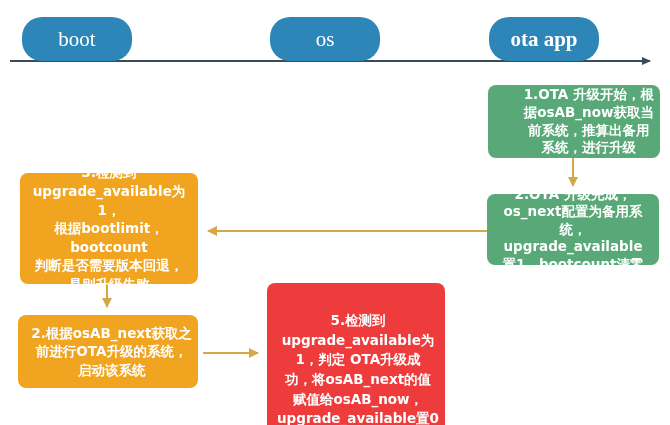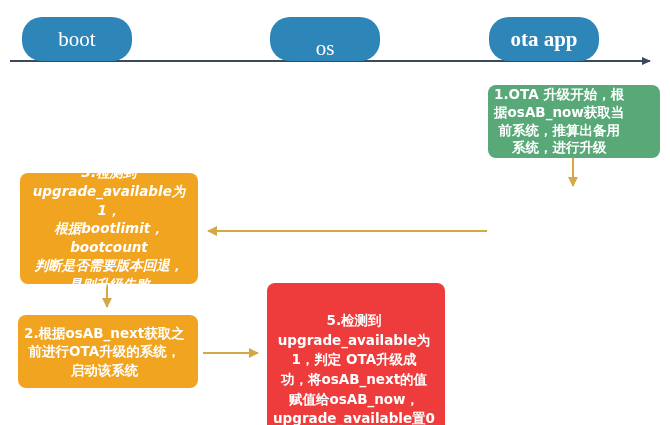--- a/index.html
+++ b/index.html
@@ -8,34 +8,34 @@
     font-family:"DejaVu Sans","Liberation Sans",sans-serif;overflow:hidden;
   }
   .overlay{position:absolute;left:0;top:0;width:670px;height:425px;z-index:1;}
   .lane{
     position:absolute;z-index:2;width:110px;height:44px;border-radius:20px;
     background:var(--blue);color:#fff;display:flex;align-items:center;justify-content:center;
     font-family:"Liberation Serif","DejaVu Serif",serif;font-size:21px;
   }
   .node{
     position:absolute;z-index:2;border-radius:8px;color:#fff;
-    display:flex;align-items:center;justify-content:flex-start;text-align:center;
+    display:flex;align-items:center;justify-content:flex-end;text-align:center;
     font-size:13.5px;font-weight:600;line-height:1.38;
     white-space:pre-line;padding:4px 6px;box-sizing:border-box;
   }
   .green{background:var(--green);}
   .orange{background:var(--orange);}
   .red{background:var(--red);}
   #step1{left:488px;top:85px;width:172px;height:73px;line-height:1.3;}
   #step2{left:487px;top:194px;width:172px;height:71px;line-height:1.3;}
-  #step3{left:20px;top:173px;width:178px;height:111px;font-style:italic;}
+  #step3{left:20px;top:173px;width:178px;height:111px;}
   #step4{left:18px;top:315px;width:180px;height:73px;}
   #step5{left:267px;top:283px;width:178px;height:174px;line-height:1.45;}
   #lane-boot{left:22px;top:17px;}
-  #lane-os{left:270px;top:17px;align-items:flex-end;}
+  #lane-os{left:270px;top:17px;}
   #lane-ota{left:489px;top:17px;font-weight:bold;}
 </style>
 </head>
 <body>
 
 <div class="canvas">
 
   <svg class="overlay" viewBox="0 0 670 425" xmlns="http://www.w3.org/2000/svg">
     <defs>
       <marker id="arrow-dark" markerWidth="10" markerHeight="10" refX="8" refY="4" orient="auto" markerUnits="userSpaceOnUse">
@@ -67,20 +67,26 @@
     <span>ota app</span>
   </div>
 
   <div class="node green" id="step1">
     <span>1.OTA 升级开始，根
 据osAB_now获取当
 前系统，推算出备用
 系统，进行升级</span>
   </div>
 
+  <div class="node green" id="step2">
+    <span>2.OTA 升级完成，
+os_next配置为备用系
+统，upgrade_available
+置1，bootcount清零</span>
+  </div>
 
   <div class="node orange" id="step3">
     <span>3.检测到
 upgrade_available为1，
 根据bootlimit，bootcount
 判断是否需要版本回退，
 是则升级失败</span>
   </div>
 
   <div class="node orange" id="step4">

